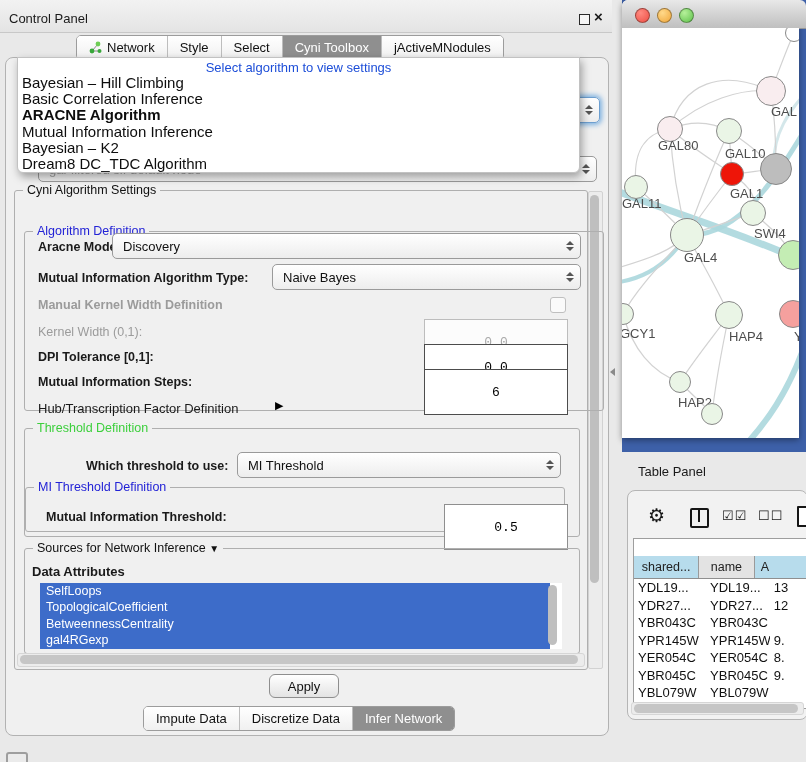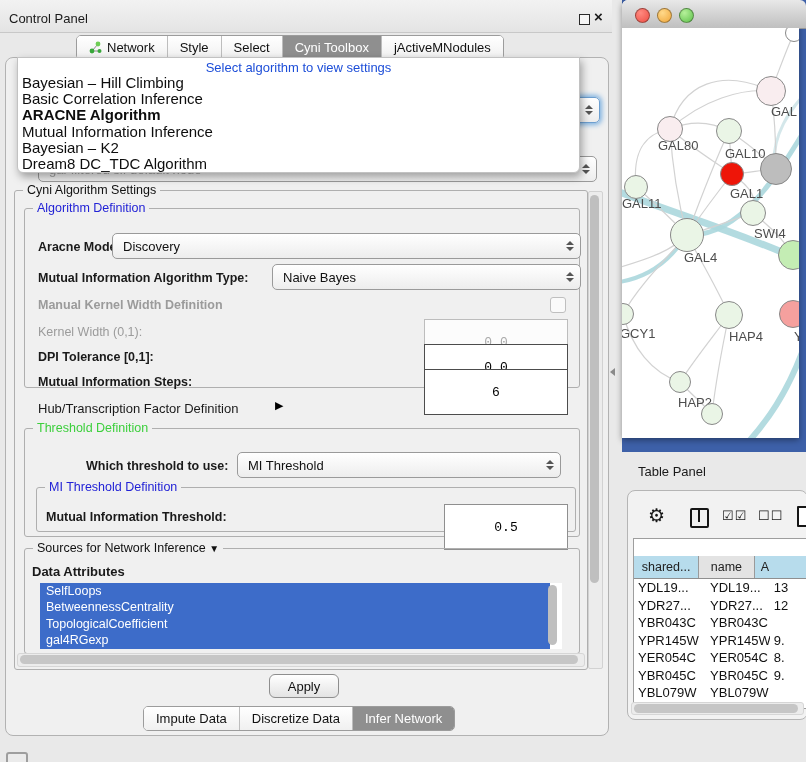--- a/index.html
+++ b/index.html
@@ -164,21 +164,21 @@
     <div class="algo-item">Dream8 DC_TDC Algorithm</div>
   </div>
 
   <div class="group" style="left:14px;top:190px;width:572px;height:478px;">
     <span class="gtitle">Cyni Algorithm Settings</span>
   </div>
   <div class="vscroll" style="left:588px;top:191px;width:13px;height:476px;">
     <div class="vthumb" style="top:3px;height:388px;"></div>
   </div>
 
-  <div class="group" style="left:24px;top:208px;width:554px;height:178px;">
+  <div class="group" style="left:24px;top:231px;width:554px;height:178px;padding-left:24px;">
     <span class="gtitle blue">Algorithm Definition</span>
   </div>
 
   <span class="flabel" style="left:38px;top:240px;">Aracne Mode:</span>
   <div class="combo" style="left:112px;top:233px;width:455px;">
     <span class="cval">Discovery</span>
     <span class="spin">
         <i class="up"></i>
         <i class="dn"></i>
       </span>
@@ -213,38 +213,38 @@
   </div>
   <span class="flabel" style="left:86px;top:459px;">Which threshold to use:</span>
   <div class="combo" style="left:237px;top:452px;width:310px;">
     <span class="cval">MI Threshold</span>
     <span class="spin">
         <i class="up"></i>
         <i class="dn"></i>
       </span>
   </div>
 
-  <div class="group" style="left:36px;top:487px;width:538px;height:43px;">
+  <div class="group" style="left:25px;top:487px;width:538px;height:43px;">
     <span class="gtitle blue" style="background:#f0f0f0;">MI Threshold Definition</span>
   </div>
   <span class="flabel" style="left:46px;top:510px;">Mutual Information Threshold:</span>
   <input class="val-input mid" style="left: 444px; top: 504px; width: 112px;" readonly="" value="0.5">
 
   <div class="group" style="left:24px;top:548px;width:554px;height:104px;">
     <span class="gtitle">
       <span>Sources for Network Inference</span>
       <span style="font-size:10px;">▼</span>
     </span>
   </div>
   <span class="flabel" style="left:32px;top:564px;font-size:13px;">Data Attributes</span>
 
   <div id="attr-list" class="abs">
     <div class="attr-row">SelfLoops</div>
+    <div class="attr-row">TopologicalCoefficient</div>
     <div class="attr-row">BetweennessCentrality</div>
-    <div class="attr-row">TopologicalCoefficient</div>
     <div class="attr-row">gal4RGexp</div>
   </div>
   <div class="vscroll" id="attr-vscroll">
     <div class="vthumb"></div>
   </div>
 
   <div class="hscroll" style="left:17px;top:653px;width:566px;height:12px;">
     <div class="hthumb" style="left:2px;width:558px;"></div>
   </div>
 

